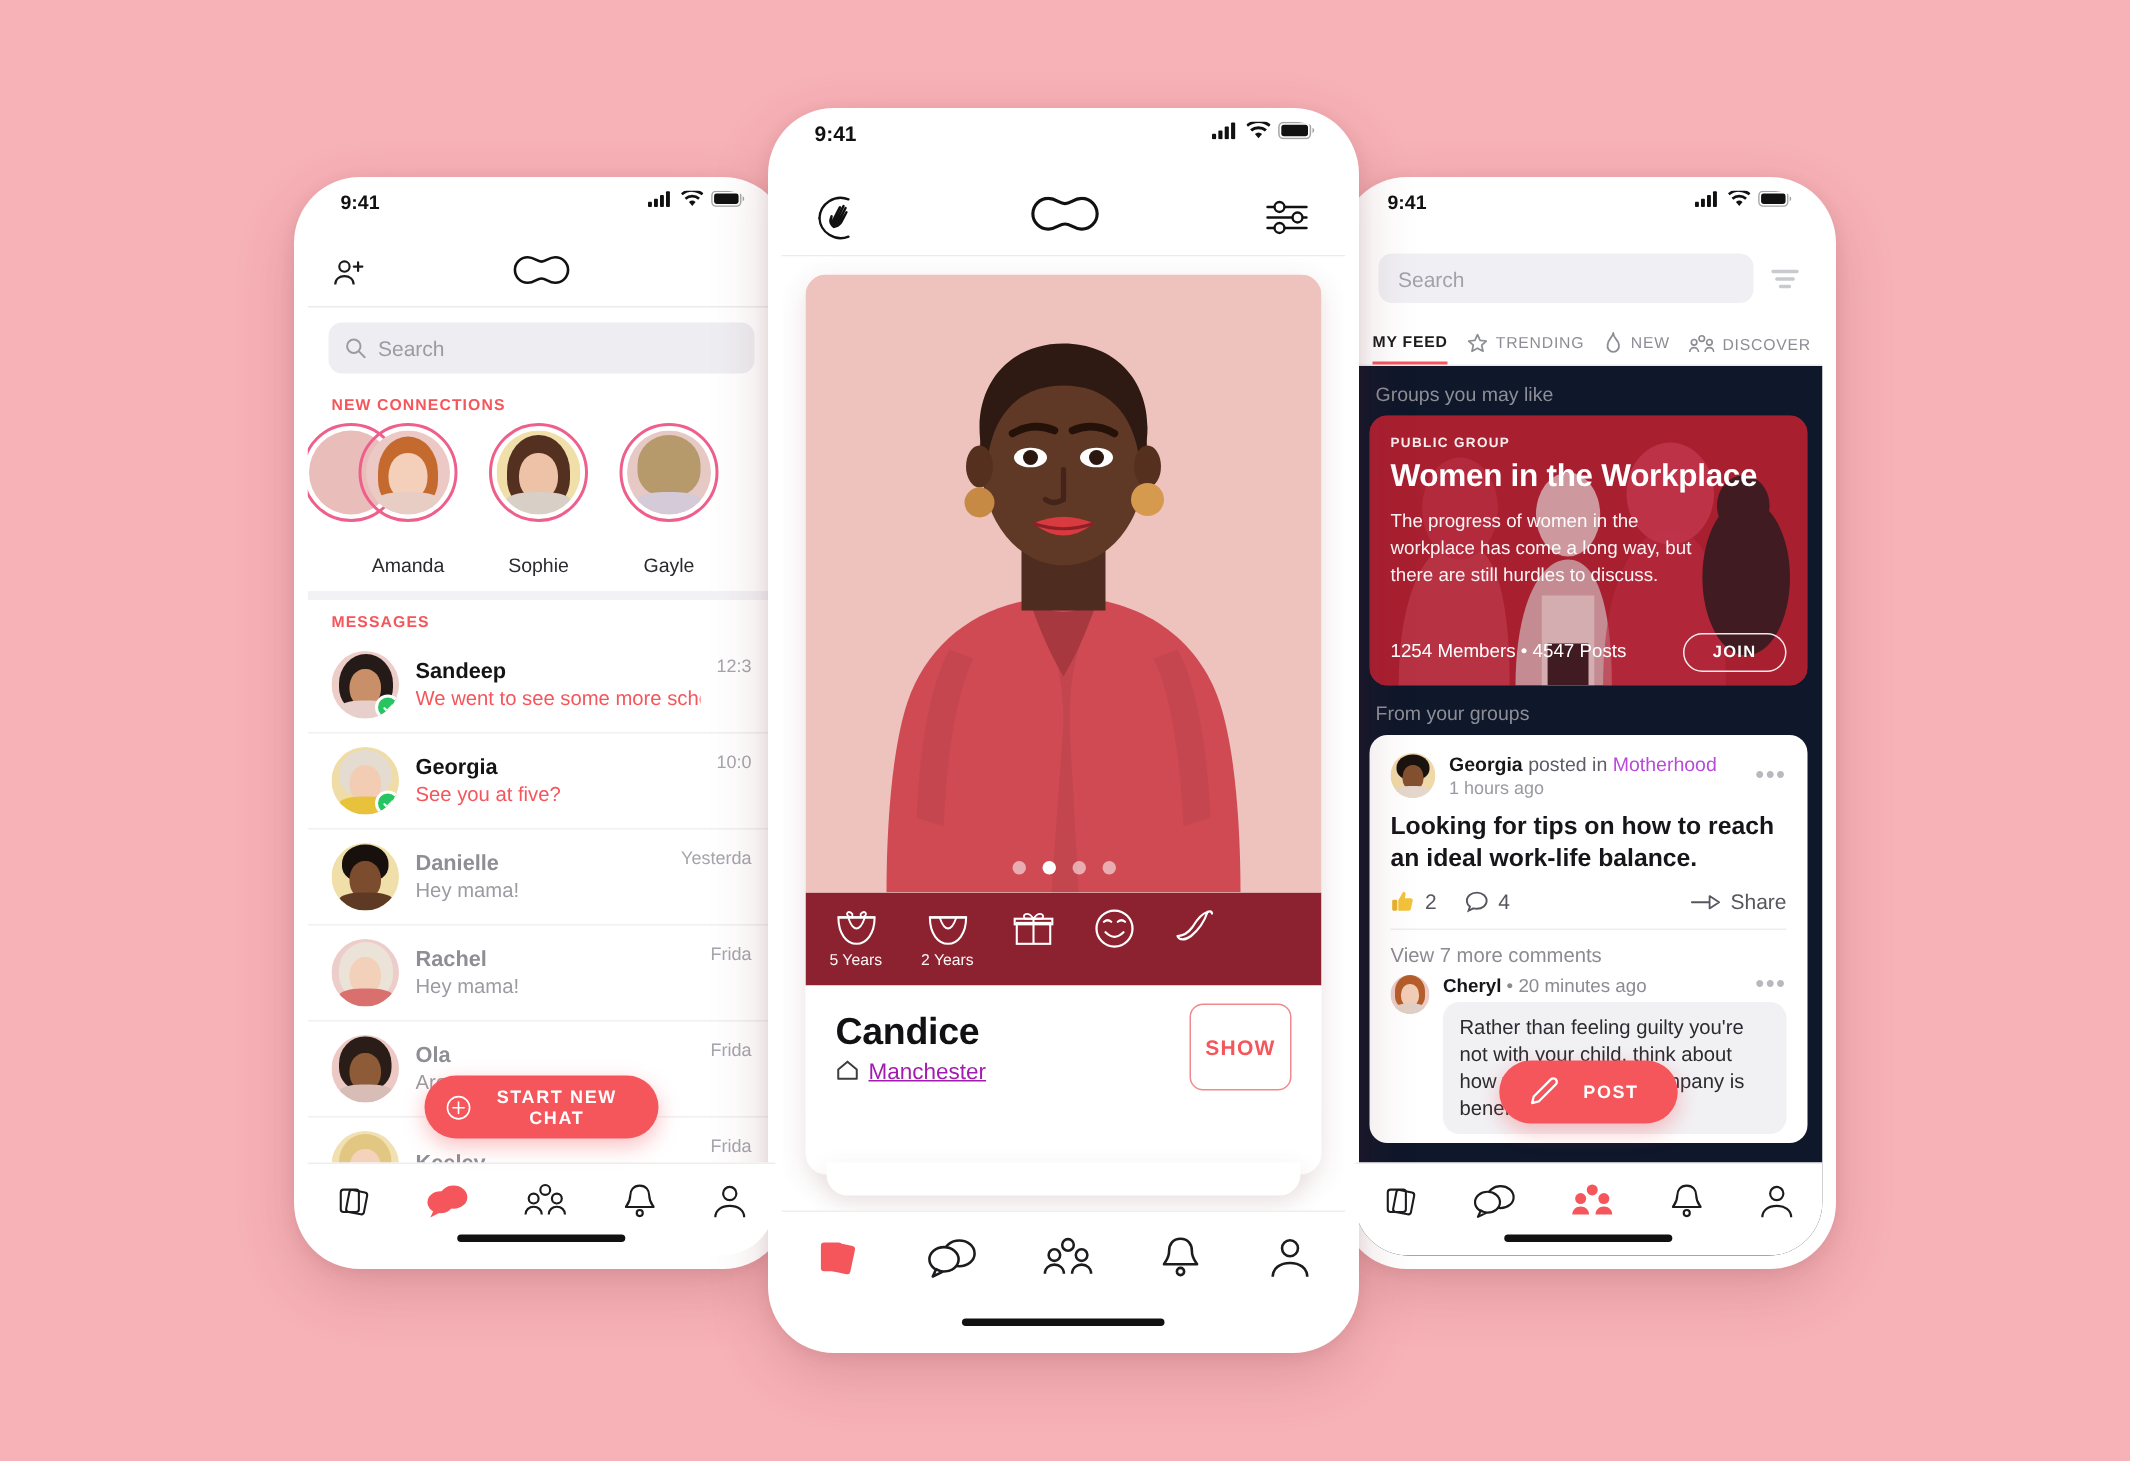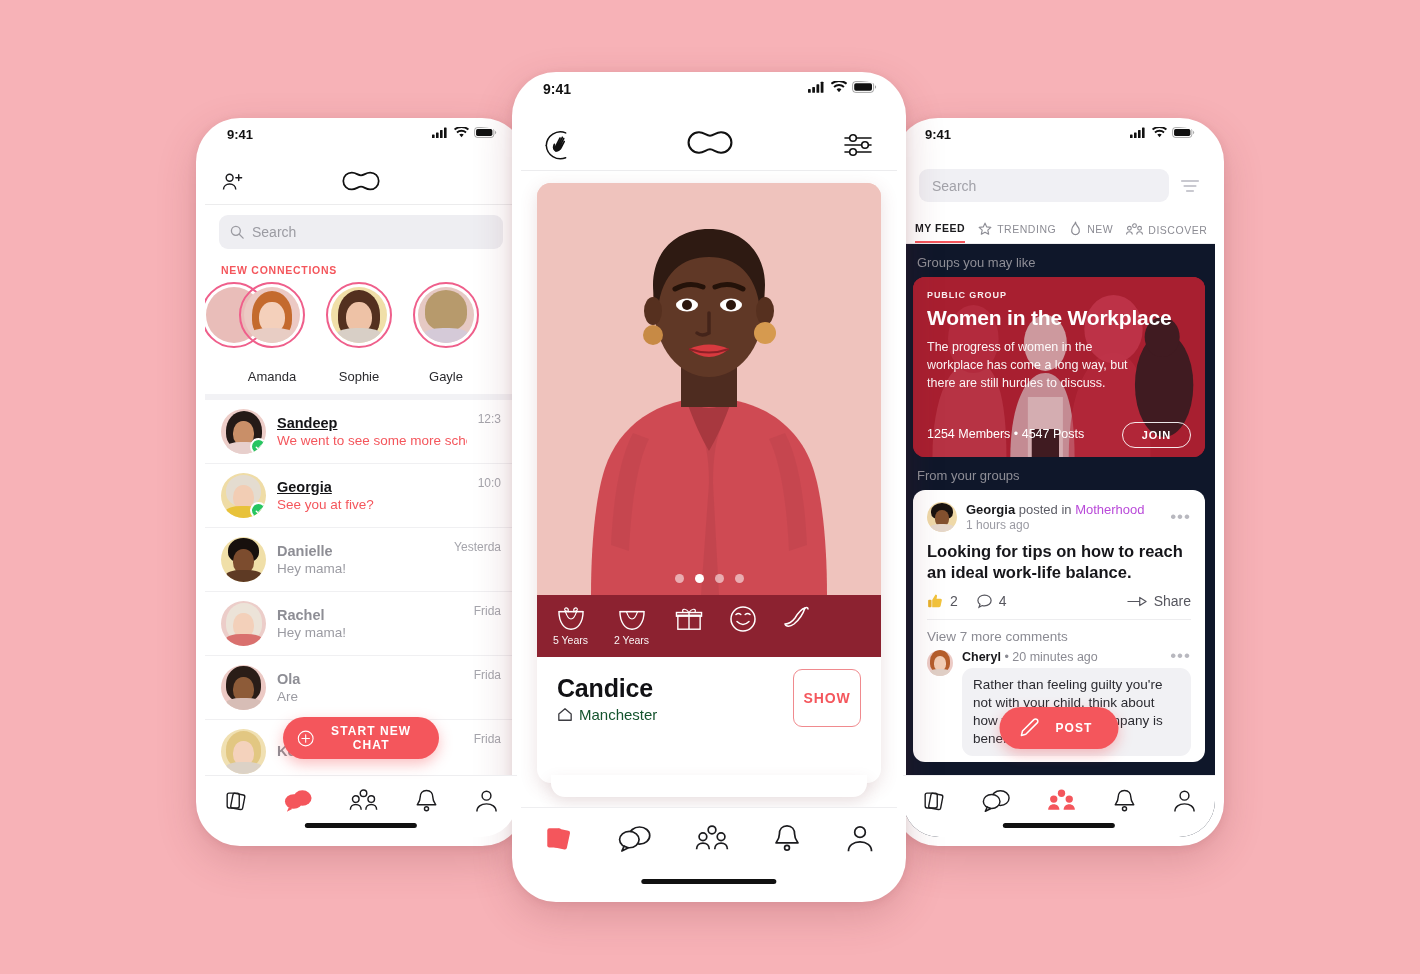--- a/index.html
+++ b/index.html
@@ -87,21 +87,21 @@
   .msglist { background: #fff; }
   .msg {
     display: flex; align-items: center; gap: 11px;
     padding: 9px 16px; border-bottom: 1px solid #f0f0f2;
     position: relative; min-height: 64px;
   }
   .msg .av { width: 45px; height: 45px; border-radius: 50%; overflow: hidden; flex: 0 0 auto; position: relative; }
   .msg .body { flex: 1; min-width: 0; }
   .msg .nm { font-size: 14.5px; font-weight: bold; color: #1d1d20; }
   .msg .pv { font-size: 13.5px; margin-top: 2px; white-space: nowrap; overflow: hidden; }
-  .msg.unread .nm { color: #141417; text-decoration: underline; }
+  .msg.unread .nm { color: #141417; }
   .msg.unread .pv { color: #f4565c; }
   .msg.read .nm { color: #8e8e95; font-weight: bold; }
   .msg.read .pv { color: #9b9ba2; }
   .msg .tm { font-size: 12px; color: #a5a5ac; flex: 0 0 auto; align-self: flex-start; margin-top: 3px; }
   .online {
     position: absolute; right: -1px; bottom: -1px;
     width: 17px; height: 17px; border-radius: 50%;
     background: #26c561; border: 2.5px solid #fff;
     display: flex; align-items: center; justify-content: center;
   }
@@ -139,21 +139,21 @@
   .dot { width: 9px; height: 9px; border-radius: 50%; background: rgba(255,255,255,.55); }
   .dot.on { background: #fff; }
   .badgestrip {
     background: #8c2230; height: 62px;
     display: flex; align-items: center; padding: 0 16px; gap: 26px;
   }
   .badge { display: flex; flex-direction: column; align-items: center; gap: 2px; color: #fff; }
   .badge .bl { font-size: 10.5px; color: #ffffff; opacity: .95; }
   .pinfo { height: 82px; display: flex; align-items: center; justify-content: space-between; padding: 0 20px; background: #fff; }
   .pname { font-size: 25px; font-weight: bold; color: #111114; letter-spacing: -.2px; }
-  .ploc { display: flex; align-items: center; gap: 6px; font-size: 15px; color: #14532d; margin-top: 3px; }
+  .ploc { display: flex; gap: 6px; font-size: 15px; color: #a21caf; margin-top: 3px; text-decoration: underline; }
   .showbtn {
     border: 1.5px solid #f08a8e; color: #f4565c; background: #fff;
     border-radius: 9px; width: 68px; height: 58px;
     font-size: 14px; font-weight: bold; letter-spacing: .06em; cursor: pointer;
   }
   .ghostcard {
     position: absolute; left: 30px; right: 30px; top: 100%;
     margin-top: -8px; height: 22px; border-radius: 0 0 14px 14px;
     background: #fff; box-shadow: 0 6px 16px rgba(130,70,75,.14);
   }
@@ -303,20 +303,21 @@
 
             <div class="body" style="background:#d5cad8"></div>
               </div>
         </div>
           </div>
         <div class="nm">Gayle</div>
       </div>
     </div>
 
     <div class="msg-sep"></div>
+    <div class="section-label">MESSAGES</div>
 
     <div class="msglist">
       <div class="msg unread">
         <div class="av">
           <div class="f">
               <div class="bg" style="background:#edcdc8"></div>
               <div class="hair" style="left:10%;top:4%;width:80%;height:88%;background:#241a17"></div>
               <div class="face" style="background:#c98f68"></div>
               <div class="body" style="background:#e7cfcc"></div>
             </div>

